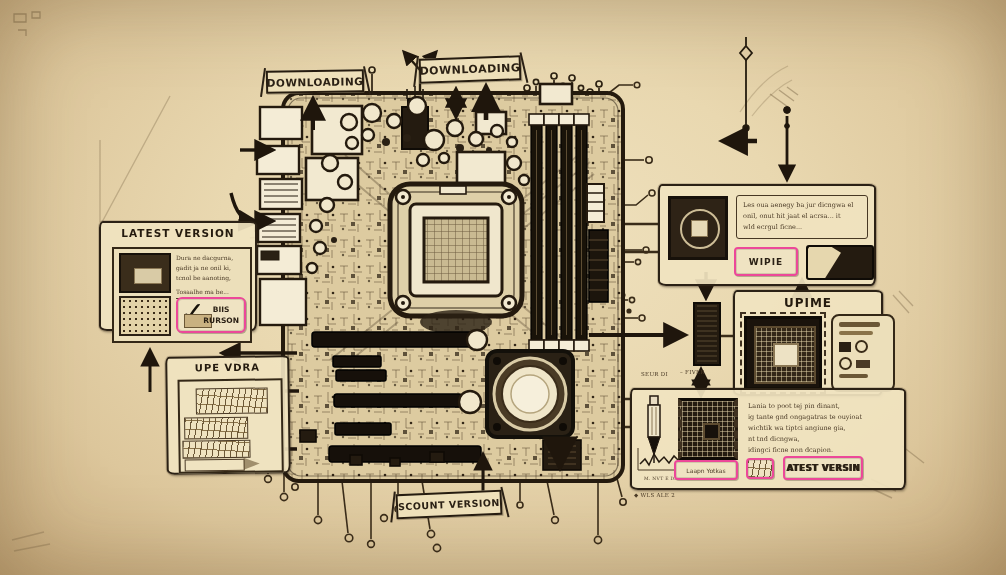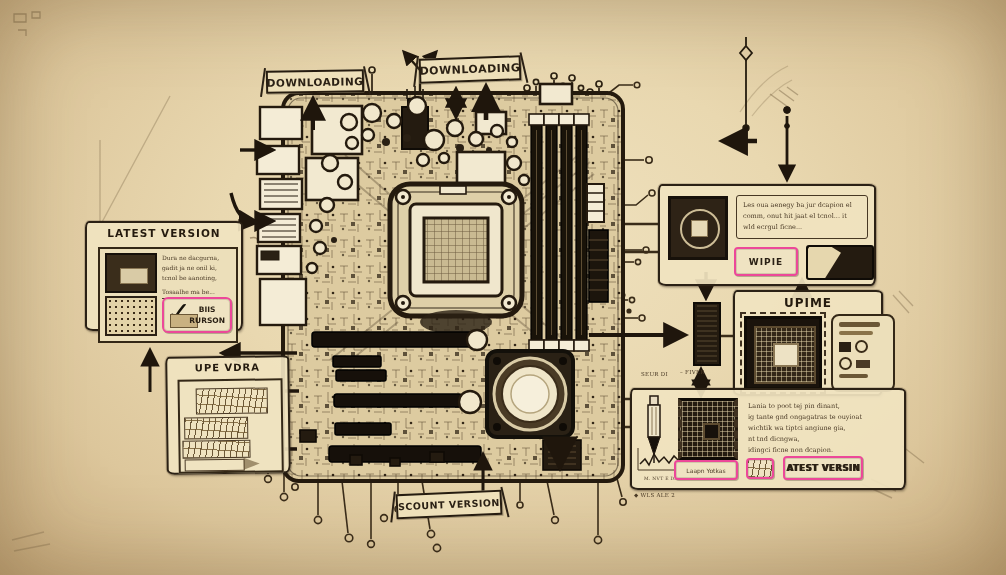--- a/index.html
+++ b/index.html
@@ -354,22 +354,22 @@
     <span>DOWNLOADING</span>
   </div>
 
 
   <div class="box" style="left:658px;top:184px;width:218px;height:102px;">
     <div class="chip" style="left:8px;top:10px;width:60px;height:64px;background:#2e2316;border:3px solid #17110a;">
       <div style="position:absolute;left:9px;top:10px;width:36px;height:36px;border:2.5px solid #cdbd96;border-radius:50%;"></div>
       <div style="position:absolute;left:20px;top:21px;width:15px;height:15px;background:#e6d9b6;border:1.5px solid #8a7754;"></div>
     </div>
     <div style="position:absolute;left:76px;top:9px;width:132px;height:44px;border:1.5px solid #473824;border-radius:3px;padding:4px 6px;box-sizing:border-box;">
-      <div class="tline">Les oua aenegy ba jur dcapion el</div>
-      <div class="tline">comm, onut hit jaat el tcnol... it</div>
+      <div class="tline">Les oua aenegy ba jur dicngwa el</div>
+      <div class="tline">onil, onut hit jaat el acrsa... it</div>
       <div class="tline">wld ecrgul ficne...</div>
     </div>
     <div class="btn" style="left:74px;top:61px;width:64px;height:29px;font-size:9px;font-weight:bold;letter-spacing:1px;">
       <span>WIPIE</span>
     </div>
     <div style="position:absolute;left:146px;top:59px;width:64px;height:31px;background:#241b10;border:2px solid #0f0b06;border-radius:3px;overflow:hidden;">
       <div style="position:absolute;left:-8px;top:-6px;width:30px;height:50px;background:#e6d7ae;transform:rotate(32deg);"></div>
     </div>
   </div>
 
@@ -425,21 +425,21 @@
     </div>
     <div class="btn hatch" style="left:114px;top:68px;width:28px;height:21px;"></div>
     <div class="btn" style="left:151px;top:66px;width:80px;height:24px;font-size:8.5px;font-weight:bold;letter-spacing:.5px;text-shadow:1px 0 0 #2b2115;">
       <span>ATEST VERSIN</span>
     </div>
   </div>
   <div class="tiny" style="left:634px;top:492px;font-size:5.5px;">
     <span>◆ </span><span>WLS ALE 2</span>
   </div>
 
-  <div class="box" style="left:85px;top:221px;width:158px;height:110px;">
+  <div class="box" style="left:99px;top:221px;width:158px;height:110px;">
     <div class="boxtitle" style="margin-top:4px;font-size:10.5px;">LATEST VERSION</div>
     <div style="position:absolute;left:11px;top:24px;width:136px;height:92px;border:2px solid #342817;background:#ecdfba;">
       <div class="chip" style="left:5px;top:4px;width:52px;height:40px;background:#3a2d1b;border:2.5px solid #17110a;">
         <div style="position:absolute;left:13px;top:13px;width:26px;height:14px;background:#d9cba6;border:1px solid #8a7754;"></div>
       </div>
       <div class="chip speckle" style="left:5px;top:47px;width:52px;height:40px;border:2.5px solid #2b2115;"></div>
       <div style="position:absolute;left:62px;top:4px;width:70px;height:42px;">
         <div class="tline" style="font-size:6px;">Dura ne dacgurna,</div>
         <div class="tline" style="font-size:6px;">gadit ja ne onil ki,</div>
         <div class="tline" style="font-size:6px;">tcnol be aanoting,</div>

